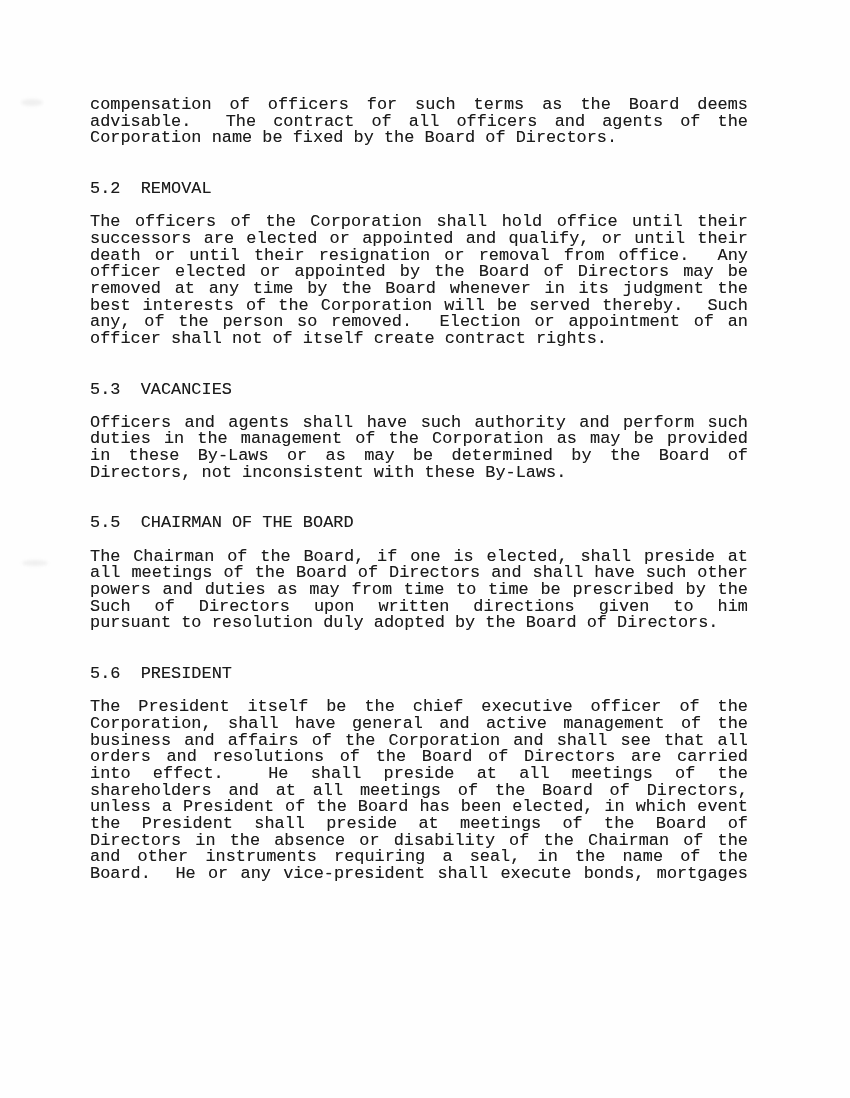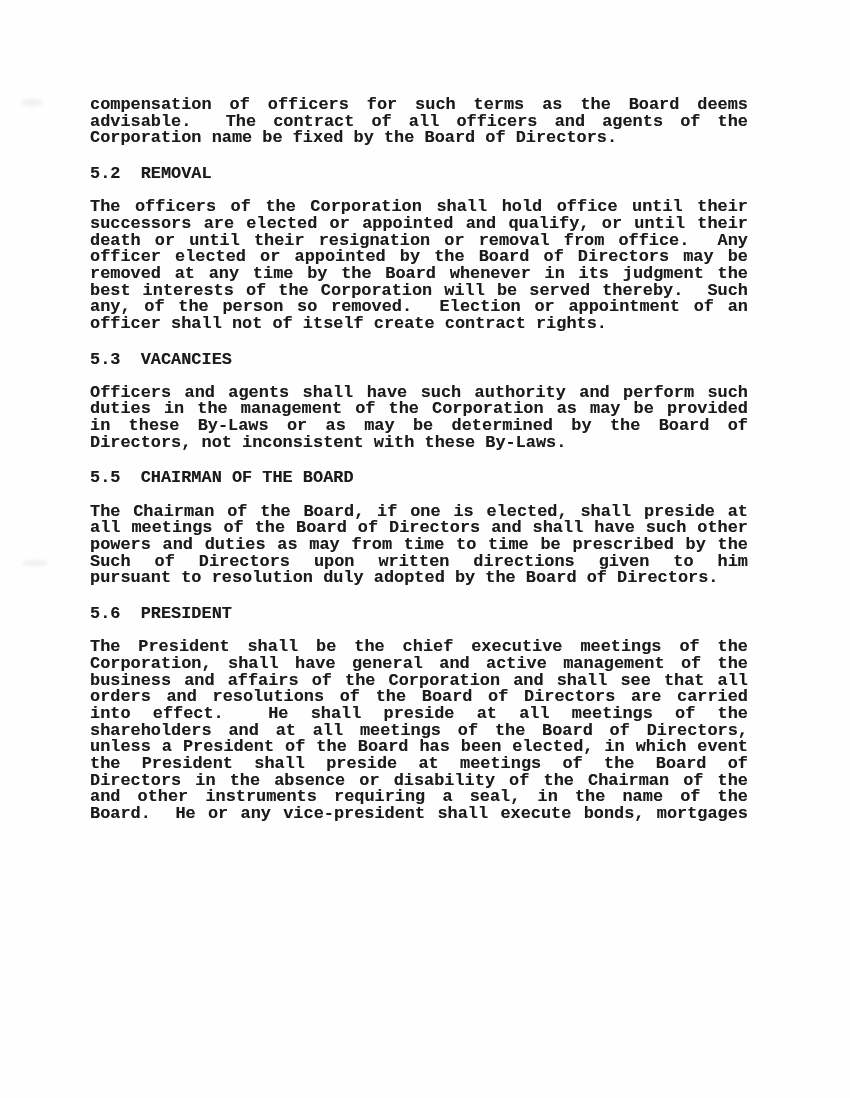--- a/index.html
+++ b/index.html
@@ -16,35 +16,34 @@
     color: #1b1b1b;
   }
   .page {
     position: absolute;
     left: 90px;
     top: 97px;
     width: 658px;
     font-size: 16.9px;
     line-height: 16.65px;
     text-shadow: 0 0 0.5px rgba(20,20,20,0.45);
-    font-weight: bold;
   }
   .paragraph { margin: 0; }
   .line {
     white-space: pre-wrap;
     text-align: justify;
     text-align-last: justify;
   }
   .line.last {
     text-align-last: left;
   }
   .heading {
     white-space: pre;
     text-align: left;
-    margin-top: 19px;
+    margin-top: 34px;
     margin-bottom: 16.65px;
   }
   
   .smudge {
     position: absolute;
     background: rgba(120,120,120,0.10);
     border-radius: 50%;
     filter: blur(1.5px);
   }
   .smudge.s1 { left: 21px; top: 99px;  width: 22px; height: 7px; }
@@ -83,21 +82,21 @@
     <div class="heading">5.5  CHAIRMAN OF THE BOARD</div>
     <div class="paragraph">
       <div class="line">The Chairman of the Board, if one is elected, shall preside at</div>
       <div class="line">all meetings of the Board of Directors and shall have such other</div>
       <div class="line">powers and duties as may from time to time be prescribed by the</div>
       <div class="line">Such of Directors upon written directions given to him</div>
       <div class="line last">pursuant to resolution duly adopted by the Board of Directors.</div>
     </div>
     <div class="heading">5.6  PRESIDENT</div>
     <div class="paragraph">
-      <div class="line">The President shall be the chief executive meetings of the</div>
+      <div class="line">The President itself be the chief executive officer of the</div>
       <div class="line">Corporation, shall have general and active management of the</div>
       <div class="line">business and affairs of the Corporation and shall see that all</div>
       <div class="line">orders and resolutions of the Board of Directors are carried</div>
       <div class="line">into effect.  He shall preside at all meetings of the</div>
       <div class="line">shareholders and at all meetings of the Board of Directors,</div>
       <div class="line">unless a President of the Board has been elected, in which event</div>
       <div class="line">the President shall preside at meetings of the Board of</div>
       <div class="line">Directors in the absence or disability of the Chairman of the</div>
       <div class="line">and other instruments requiring a seal, in the name of the</div>
       <div class="line">Board.  He or any vice-president shall execute bonds, mortgages</div>

